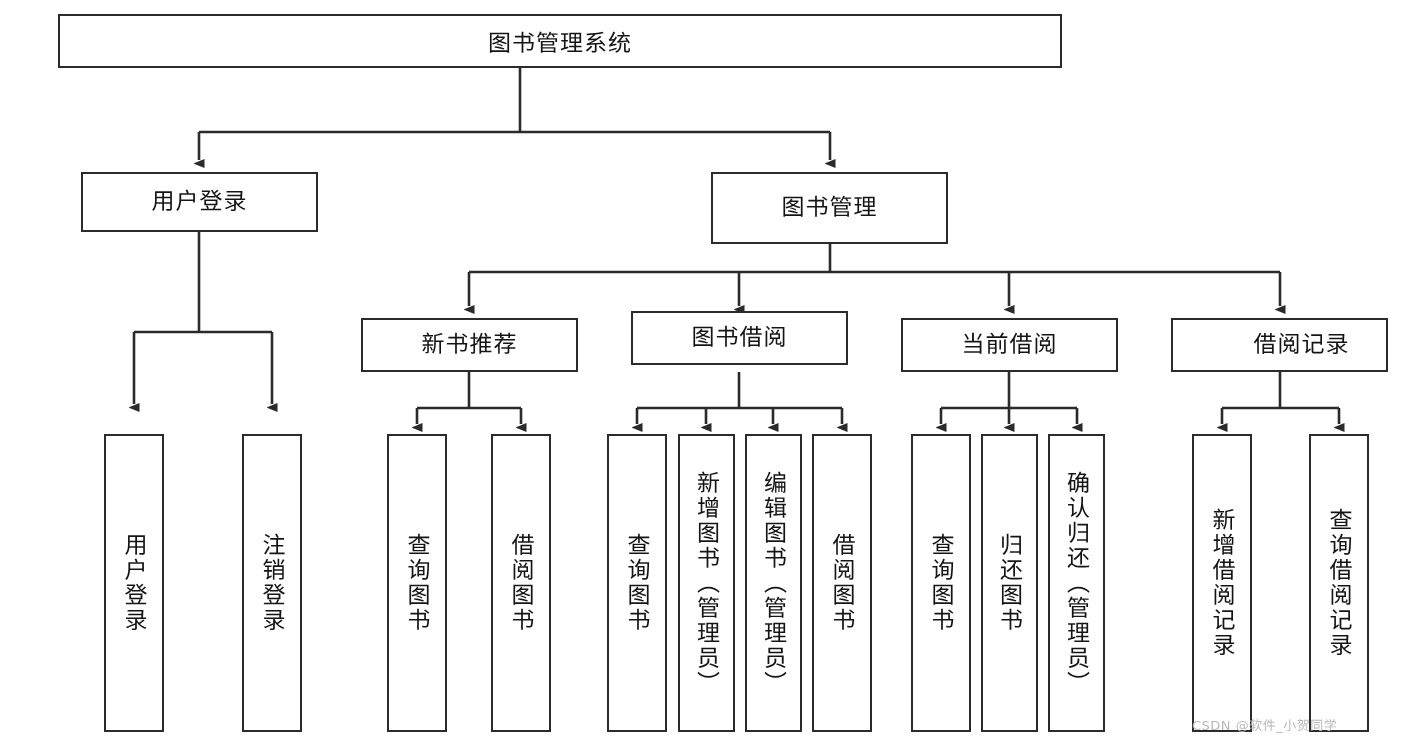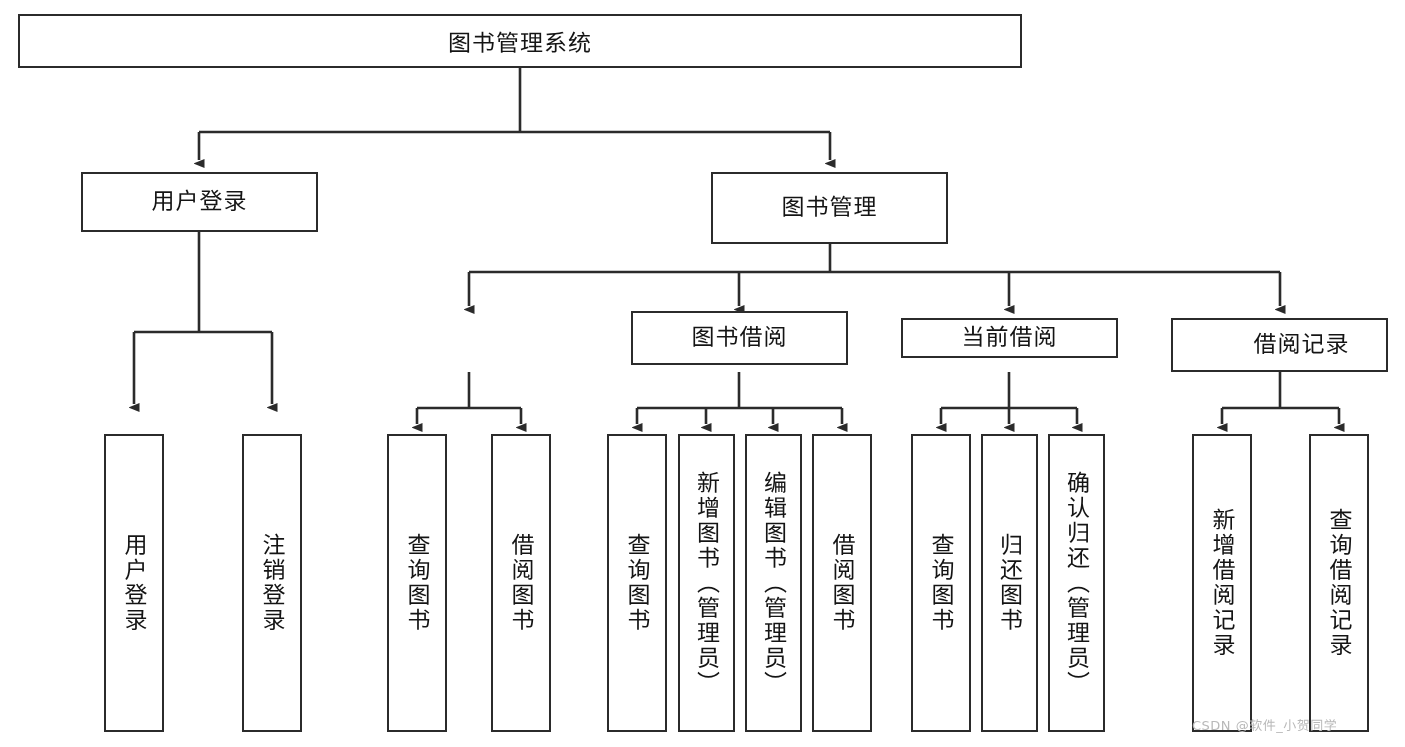--- a/index.html
+++ b/index.html
@@ -40,20 +40,21 @@
     z-index: 2;
   }
   .node.h {
     font-size: 23px;
     line-height: 1.2;
     letter-spacing: 1px;
   }
   .node.root {
     font-size: 23px;
     letter-spacing: 1px;
+    margin-left: 40px;
   }
   .node.leaf {
     writing-mode: vertical-rl;
     text-orientation: upright;
     font-size: 23px;
     line-height: 1.22;
     letter-spacing: 2px;
     padding: 6px 0;
     align-items: center;
     justify-content: center;
@@ -137,24 +138,27 @@
     <span>图书管理系统</span>
   </div>
 
   <div class="node h" style="left:81px; top:172px; width:237px; height:60px;">
     <span>用户登录</span>
   </div>
   <div class="node h" style="left:711px; top:172px; width:237px; height:72px;">
     <span>图书管理</span>
   </div>
 
+  <div class="node h" style="left:361px; top:318px; width:217px; height:54px;">
+    <span>新书推荐</span>
+  </div>
   <div class="node h" style="left:631px; top:311px; width:217px; height:54px;">
     <span>图书借阅</span>
   </div>
-  <div class="node h" style="left:901px; top:318px; width:217px; height:40px;">
+  <div class="node h" style="left:901px; top:318px; width:217px; height:54px;">
     <span>当前借阅</span>
   </div>
   <div class="node h" style="left:1171px; top:318px; width:217px; height:54px;padding-left:44px;">
     <span>借阅记录</span>
   </div>
 
   <div class="node leaf" style="left:104px; top:434px; width:60px; height:298px;">
     <span class="vtext">用户登录</span>
   </div>
   <div class="node leaf" style="left:242px; top:434px; width:60px; height:298px;">

